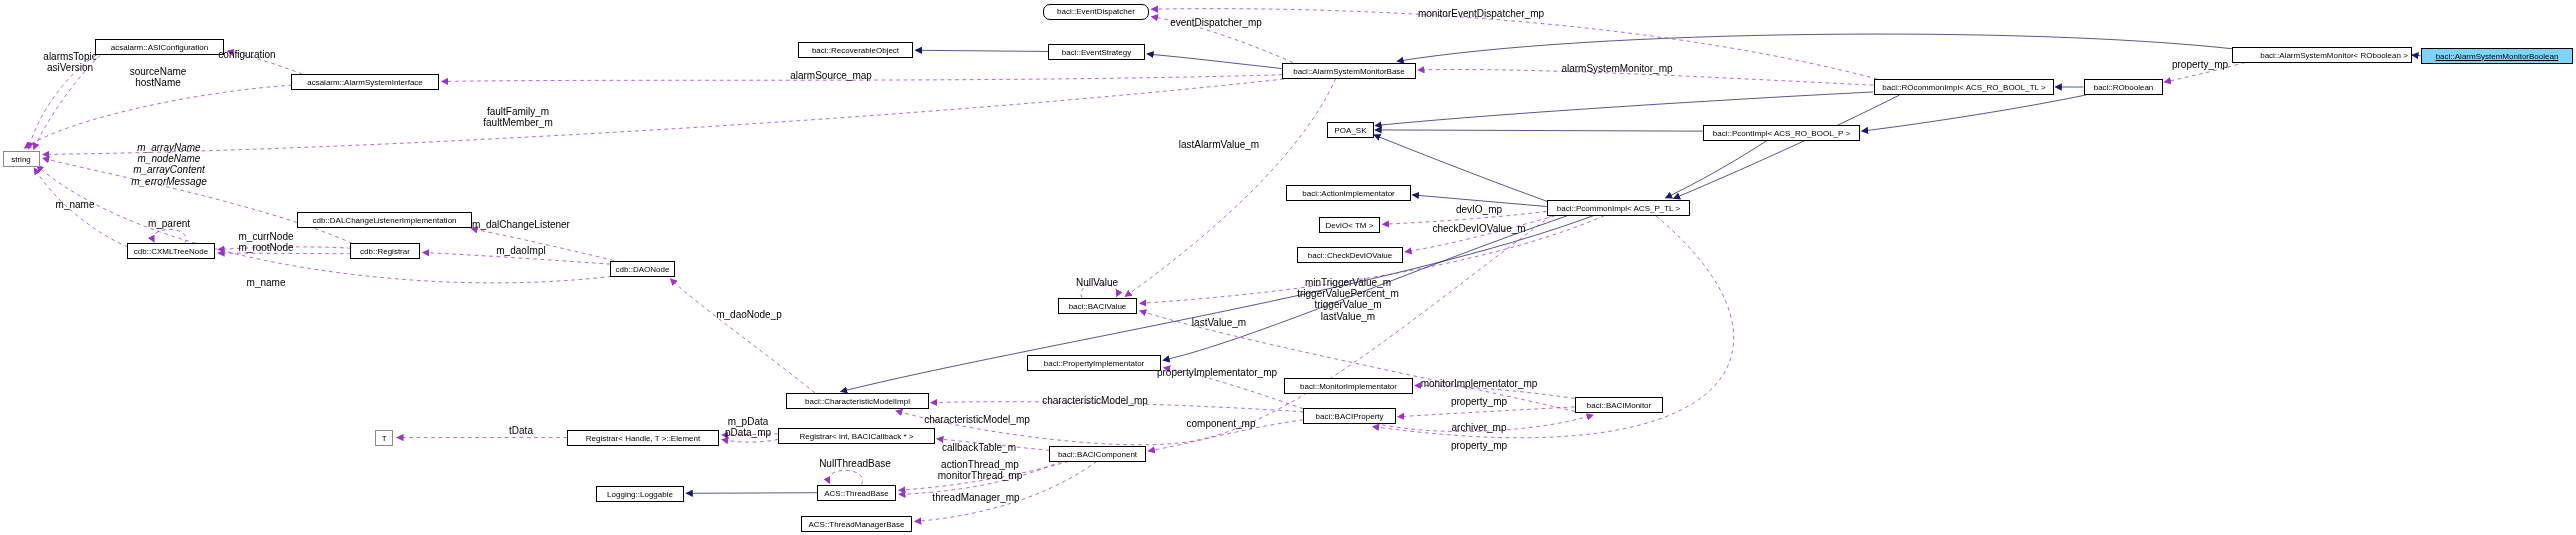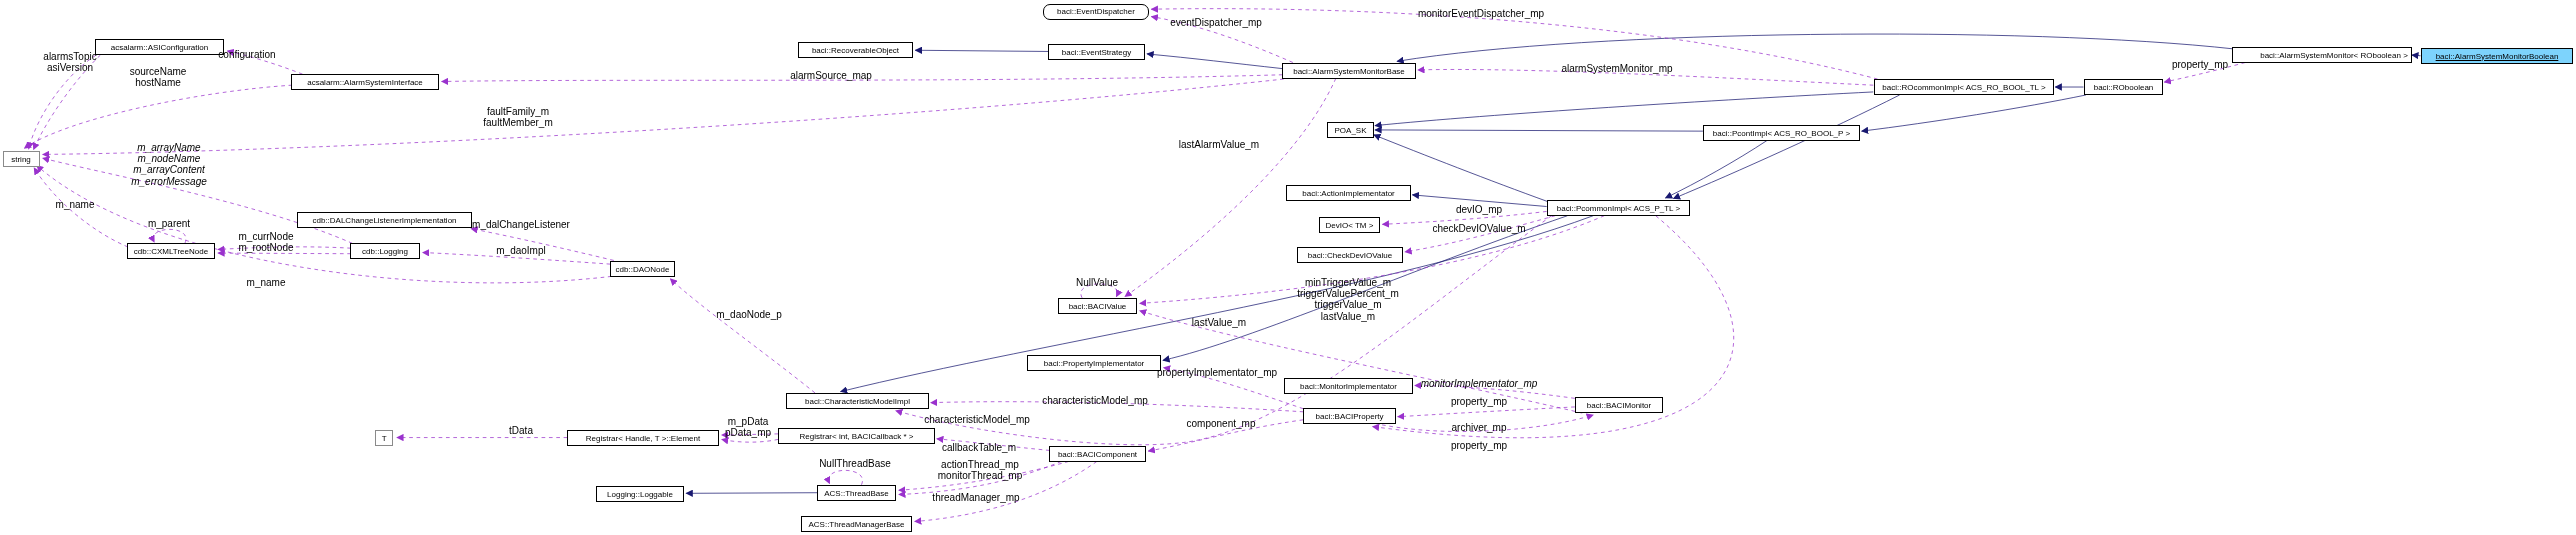--- a/index.html
+++ b/index.html
@@ -106,21 +106,21 @@
       <div class="node" style="left: 1319px; top: 217px; width: 61px; height: 16px;">DevIO&lt; TM &gt;</div>
       <div class="node" style="left: 1297px; top: 247px; width: 106px; height: 16px;">baci::CheckDevIOValue</div>
       <div class="node" style="left: 1058px; top: 298px; width: 79px; height: 16px;">baci::BACIValue</div>
       <div class="node" style="left: 1027px; top: 355px; width: 134px; height: 16px;">baci::PropertyImplementator</div>
       <div class="node" style="left: 1284px; top: 378px; width: 129px; height: 16px;">baci::MonitorImplementator</div>
       <div class="node" style="left: 1303px; top: 408px; width: 93px; height: 16px;">baci::BACIProperty</div>
       <div class="node" style="left: 1575px; top: 397px; width: 88px; height: 16px;">baci::BACIMonitor</div>
       <div class="node" style="left: 786px; top: 393px; width: 143px; height: 16px;">baci::CharacteristicModelImpl</div>
       <div class="node" style="left: 297px; top: 212px; width: 175px; height: 16px;">cdb::DALChangeListenerImplementation</div>
       <div class="node" style="left: 127px; top: 243px; width: 88px; height: 16px;">cdb::CXMLTreeNode</div>
-      <div class="node" style="left: 350px; top: 243px; width: 70px; height: 16px;">cdb::Logging</div>
+      <div class="node" style="left: 350px; top: 243px; width: 70px; height: 16px;">cdb::Registrar</div>
       <div class="node" style="left: 610px; top: 261px; width: 65px; height: 16px;">cdb::DAONode</div>
       <div class="node extern" style="left: 375px; top: 430px; width: 18.4px; height: 16px;">T</div>
       <div class="node" style="left: 567px; top: 430px; width: 152px; height: 16px;">Registrar&lt; Handle, T &gt;::Element</div>
       <div class="node" style="left: 778px; top: 428px; width: 157px; height: 16px;">Registrar&lt; int, BACICallback * &gt;</div>
       <div class="node" style="left: 1049px; top: 446px; width: 97px; height: 16px;">baci::BACIComponent</div>
       <div class="node" style="left: 596px; top: 486px; width: 88px; height: 16px;">Logging::Loggable</div>
       <div class="node" style="left: 817px; top: 485px; width: 79px; height: 16px;">ACS::ThreadBase</div>
       <div class="node" style="left: 801px; top: 516px; width: 111px; height: 16px;">ACS::ThreadManagerBase</div>
     </div>
   <div id="labels">
@@ -139,21 +139,21 @@
       <div class="edge-label" style="left: 1219px; top: 145px;">lastAlarmValue_m</div>
       <div class="edge-label" style="left: 1479px; top: 210px;">devIO_mp</div>
       <div class="edge-label" style="left: 1479px; top: 229px;">checkDevIOValue_m</div>
       <div class="edge-label" style="left: 1348px; top: 299px;">minTriggerValue_m
 triggerValuePercent_m
 triggerValue_m
 lastValue_m</div>
       <div class="edge-label" style="left: 1219px; top: 323px;">lastValue_m</div>
       <div class="edge-label" style="left: 1097px; top: 283px;">NullValue</div>
       <div class="edge-label" style="left: 1217px; top: 373px;">propertyImplementator_mp</div>
-      <div class="edge-label" style="left: 1479px; top: 384px; font-style: italic;">monitorImplementator_mp</div>
+      <div class="edge-label" style="left: 1479px; top: 384px;">monitorImplementator_mp</div>
       <div class="edge-label" style="left: 1479px; top: 402px;">property_mp</div>
       <div class="edge-label" style="left: 1479px; top: 428px;">archiver_mp</div>
       <div class="edge-label" style="left: 1479px; top: 446px;">property_mp</div>
       <div class="edge-label" style="left: 1095px; top: 401px;">characteristicModel_mp</div>
       <div class="edge-label" style="left: 977px; top: 420px;">characteristicModel_mp</div>
       <div class="edge-label" style="left: 1221px; top: 424px;">component_mp</div>
       <div class="edge-label" style="left: 979px; top: 448px;">callbackTable_m</div>
       <div class="edge-label" style="left: 980px; top: 470px;">actionThread_mp
 monitorThread_mp</div>
       <div class="edge-label" style="left: 976px; top: 498px;">threadManager_mp</div>

